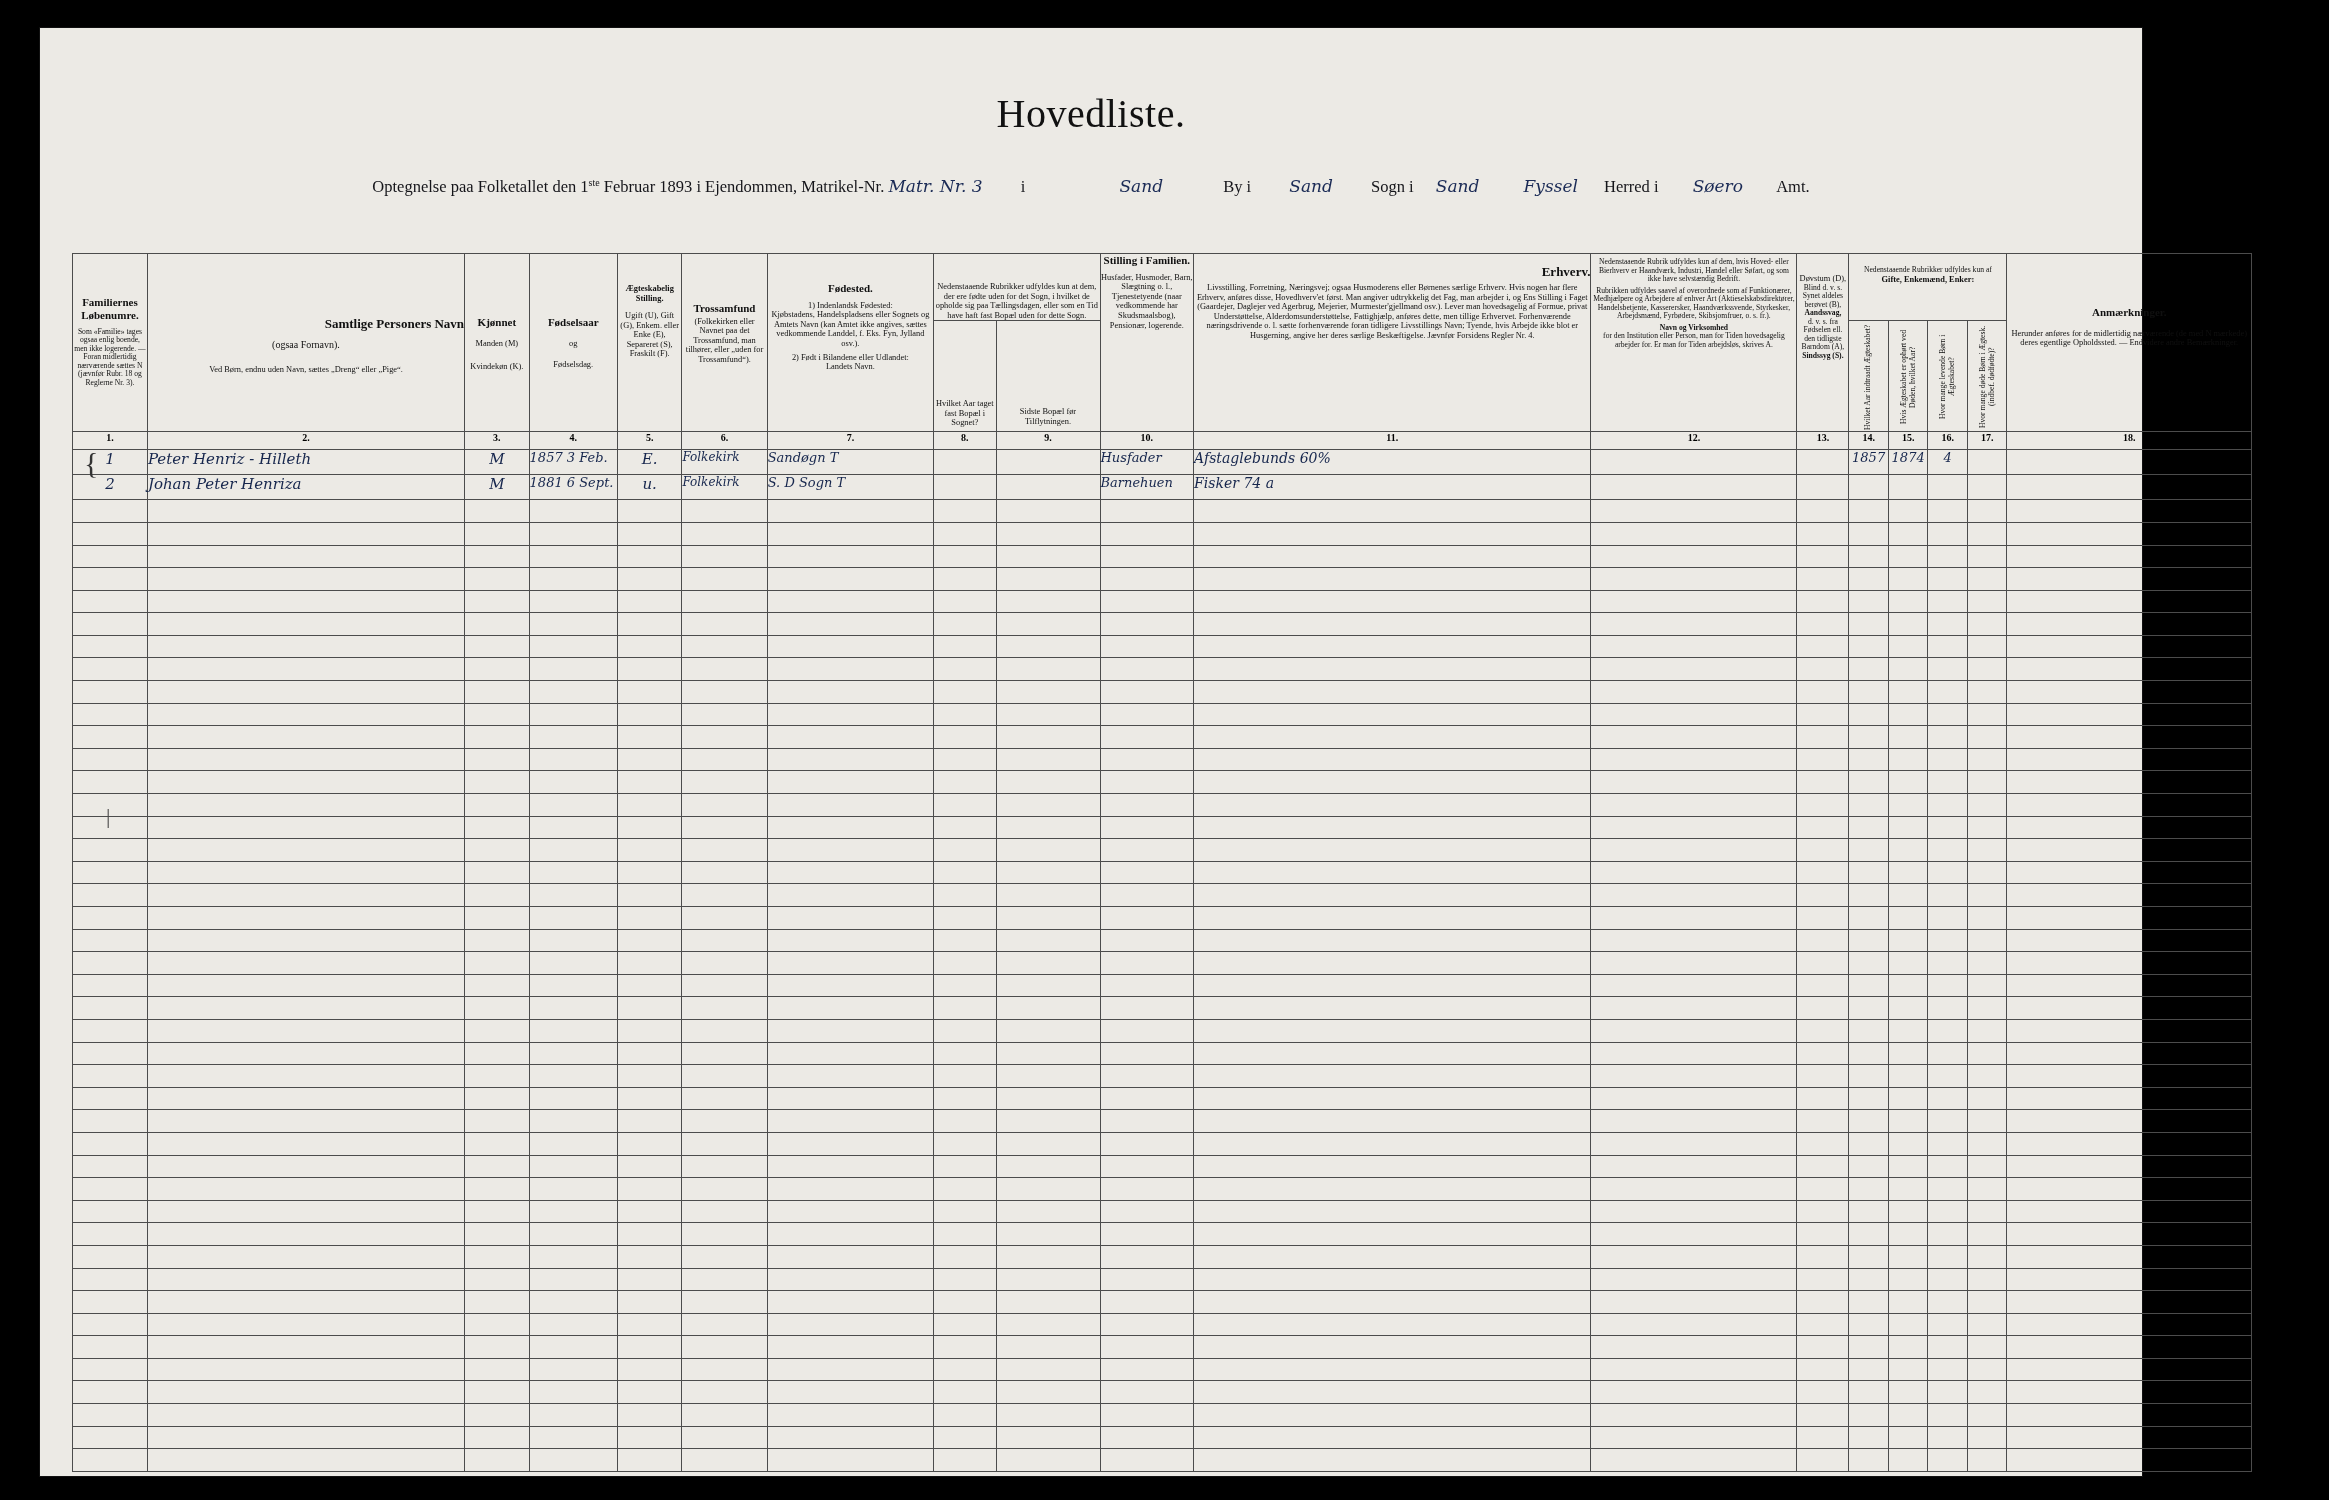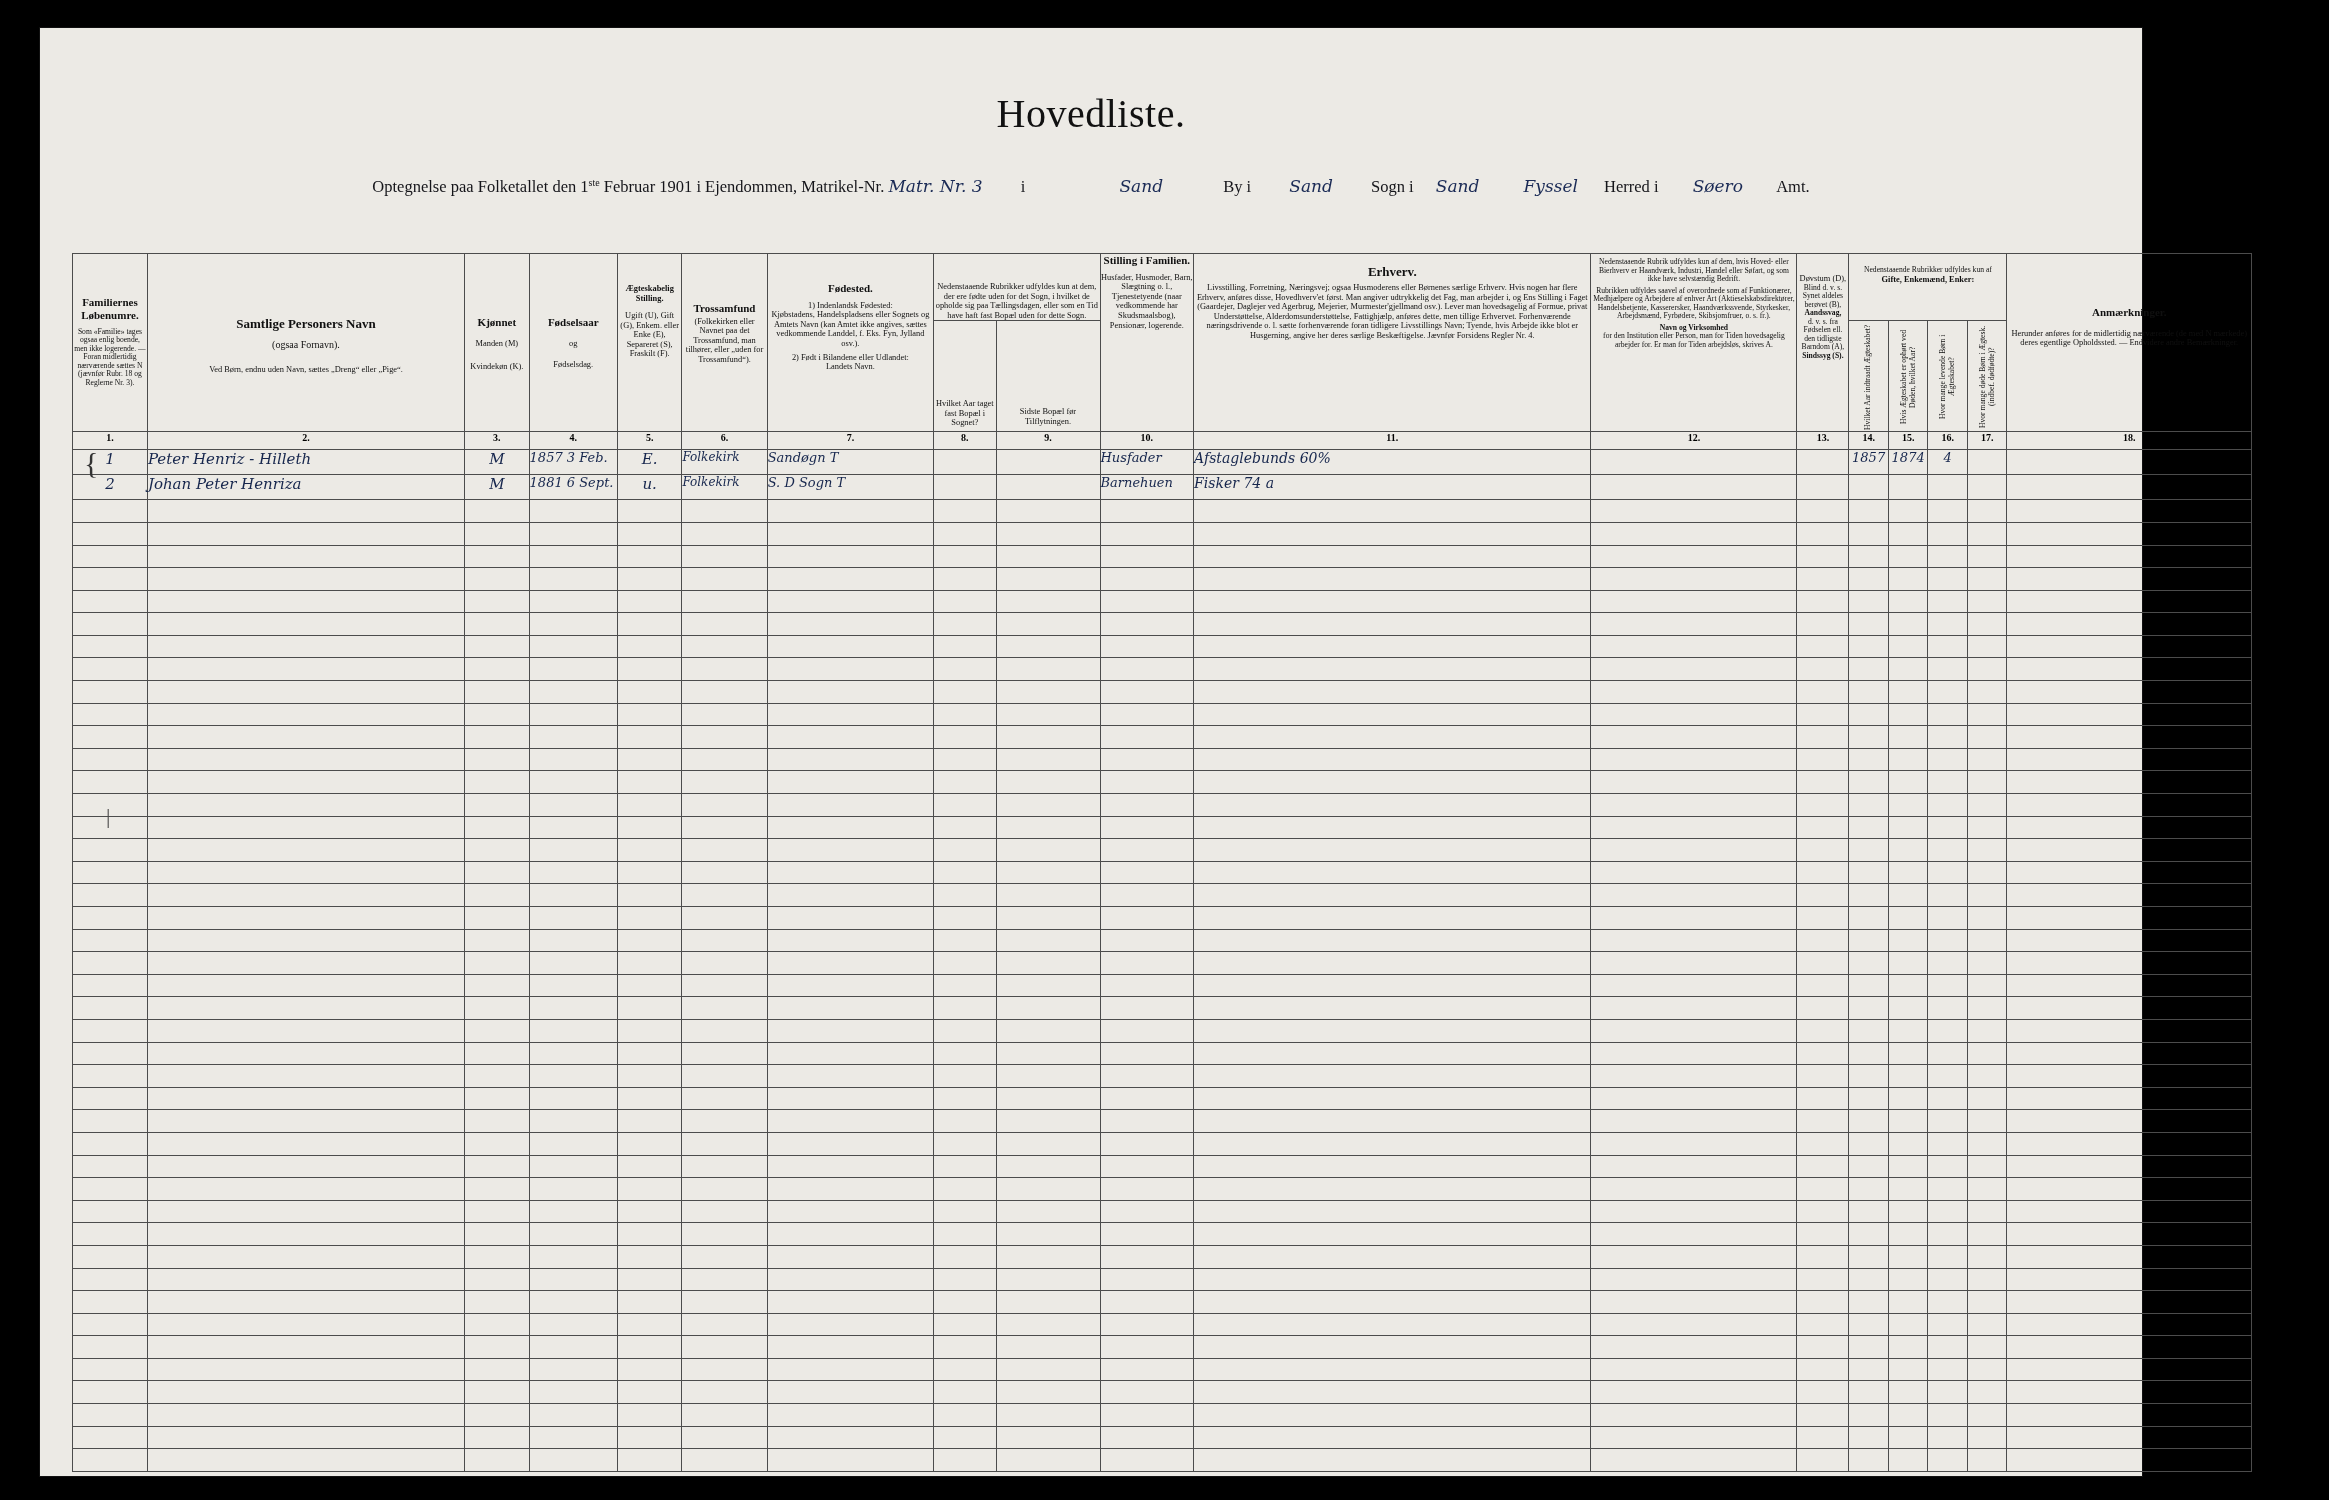--- a/index.html
+++ b/index.html
@@ -7,42 +7,42 @@
   #sheet{position:absolute;left:40px;top:28px;width:2102px;height:1448px;background:#eceae5;box-shadow:0 0 0 1px #111;}
   #paper{position:absolute;left:0;top:0;right:0;bottom:0;background:#eceae5;}
   .ttl{position:absolute;top:62px;left:0;width:100%;text-align:center;font-size:40px;letter-spacing:.5px;color:#111;}
   .subline{position:absolute;top:148px;left:0;width:100%;text-align:center;font-size:16.5px;color:#15151a;}
   .subline2{position:absolute;top:188px;left:0;width:100%;text-align:center;font-size:13.5px;color:#222;}
   .hand{font-family:"DejaVu Serif",serif;font-style:italic;color:#1a2a55;font-size:17px;}
   table{border-collapse:collapse;}
   #grid{position:absolute;left:32px;top:225px;width:2180px;}
   #grid td,#grid th{border:1px solid #4c4c4c;padding:0;vertical-align:top;}
   .hd{font-size:9.2px;line-height:1.16;text-align:center;color:#101010;padding:3px 2px 2px 2px;}
-  .hd .big{font-size:13px;font-weight:bold;}
+  .hd .big{font-size:13px;font-weight:bold;text-align:right;}
   .hd .mid{font-size:11px;font-weight:bold;}
   .numrow td{height:17px;font-size:10px;font-weight:bold;text-align:center;vertical-align:middle;}
   .datarow td{height:24px;}
   .blank td{height:21.6px;}
   .cellhw{font-family:"DejaVu Serif",serif;font-style:italic;color:#16264d;font-size:15px;padding-left:6px;white-space:nowrap;}
   .small{font-size:8.4px;line-height:1.14;}
   .tiny{font-size:7.6px;line-height:1.12;}
   .brace{position:absolute;left:44px;top:0;font-size:30px;color:#333;}
   .mark{position:absolute;color:#333;}
 </style>
 </head>
 <body>
 
 <div id="sheet">
   <div id="paper">
 
     <div class="ttl">Hovedliste.</div>
 
     <div class="subline">
       <span>Optegnelse paa Folketallet den 1</span><sup style="font-size:10px">ste</sup>
-      <span>Februar 1901 i Ejendommen, Matrikel-Nr.</span>
+      <span>Februar 1893 i Ejendommen, Matrikel-Nr.</span>
       <span class="hand">Matr. Nr. 3</span>
       <span style="margin:0 34px">i</span>
       <span class="hand" style="margin:0 56px">Sand</span>
       <span>By i</span>
       <span class="hand" style="margin:0 34px">Sand</span>
       <span>Sogn i</span>
       <span class="hand" style="margin:0 18px">Sand</span>
       <span class="hand" style="margin:0 22px">Fyssel</span>
       <span>Herred i</span>
       <span class="hand" style="margin:0 30px">Søero</span>

